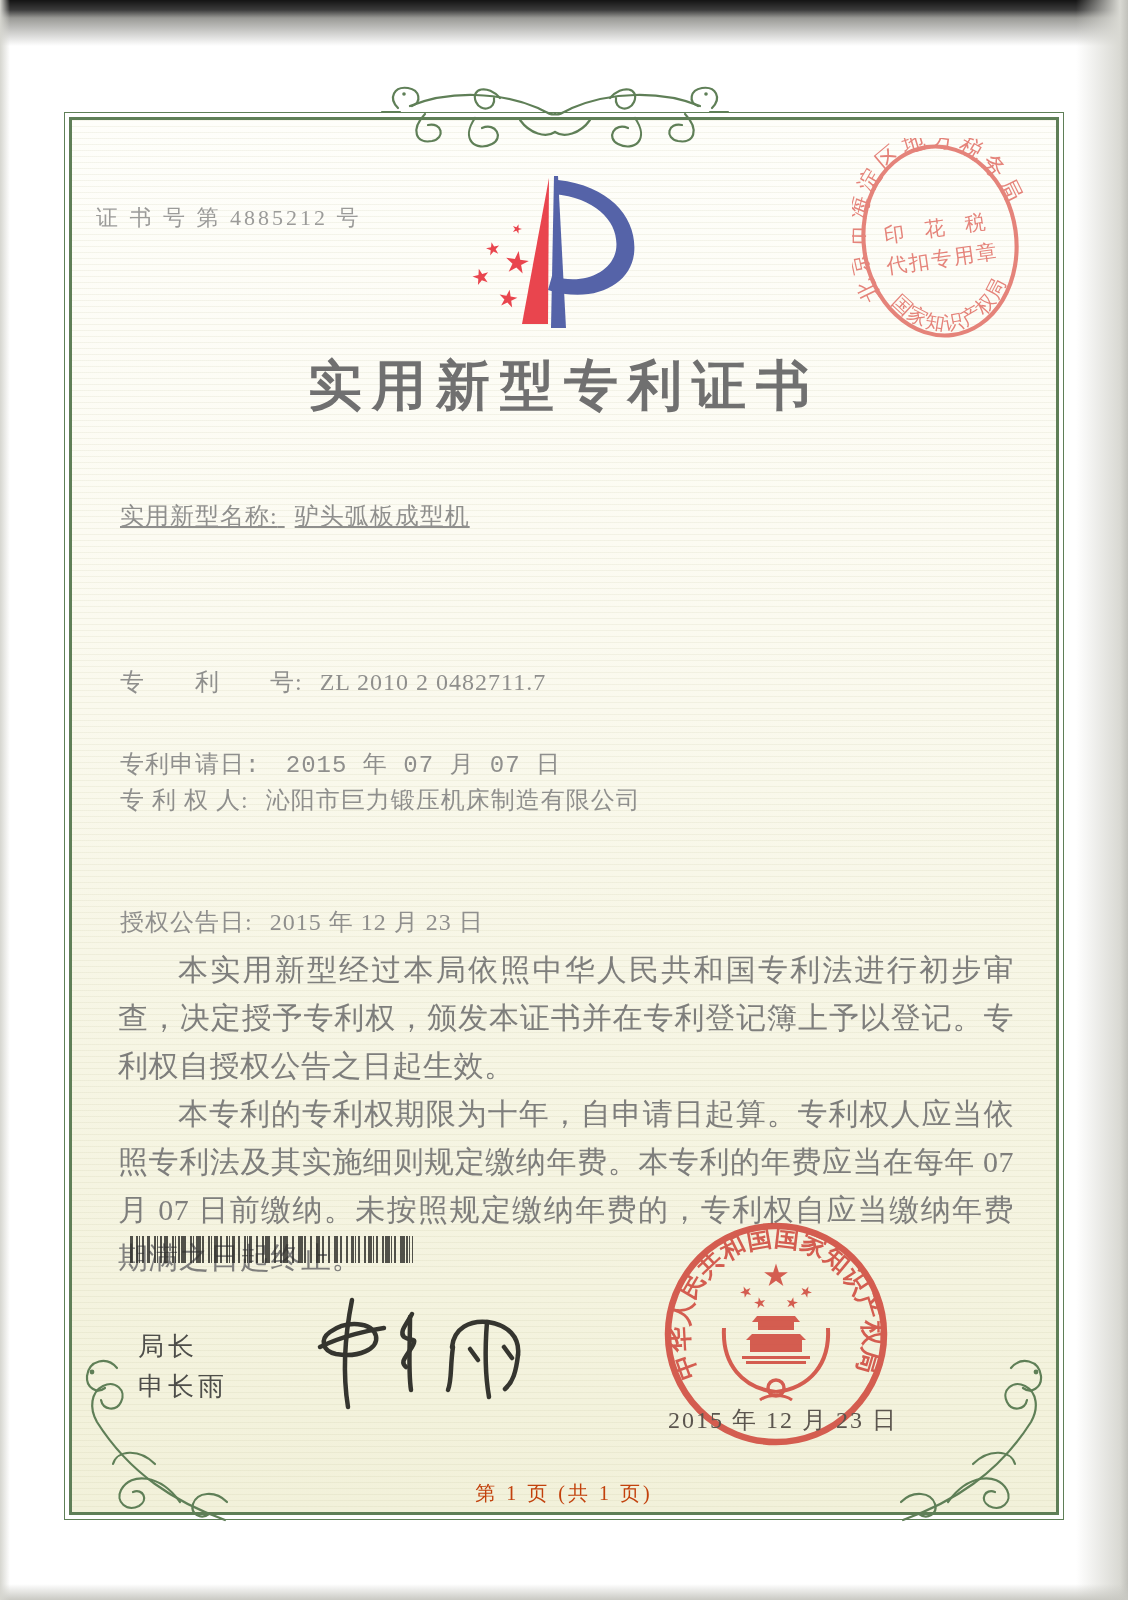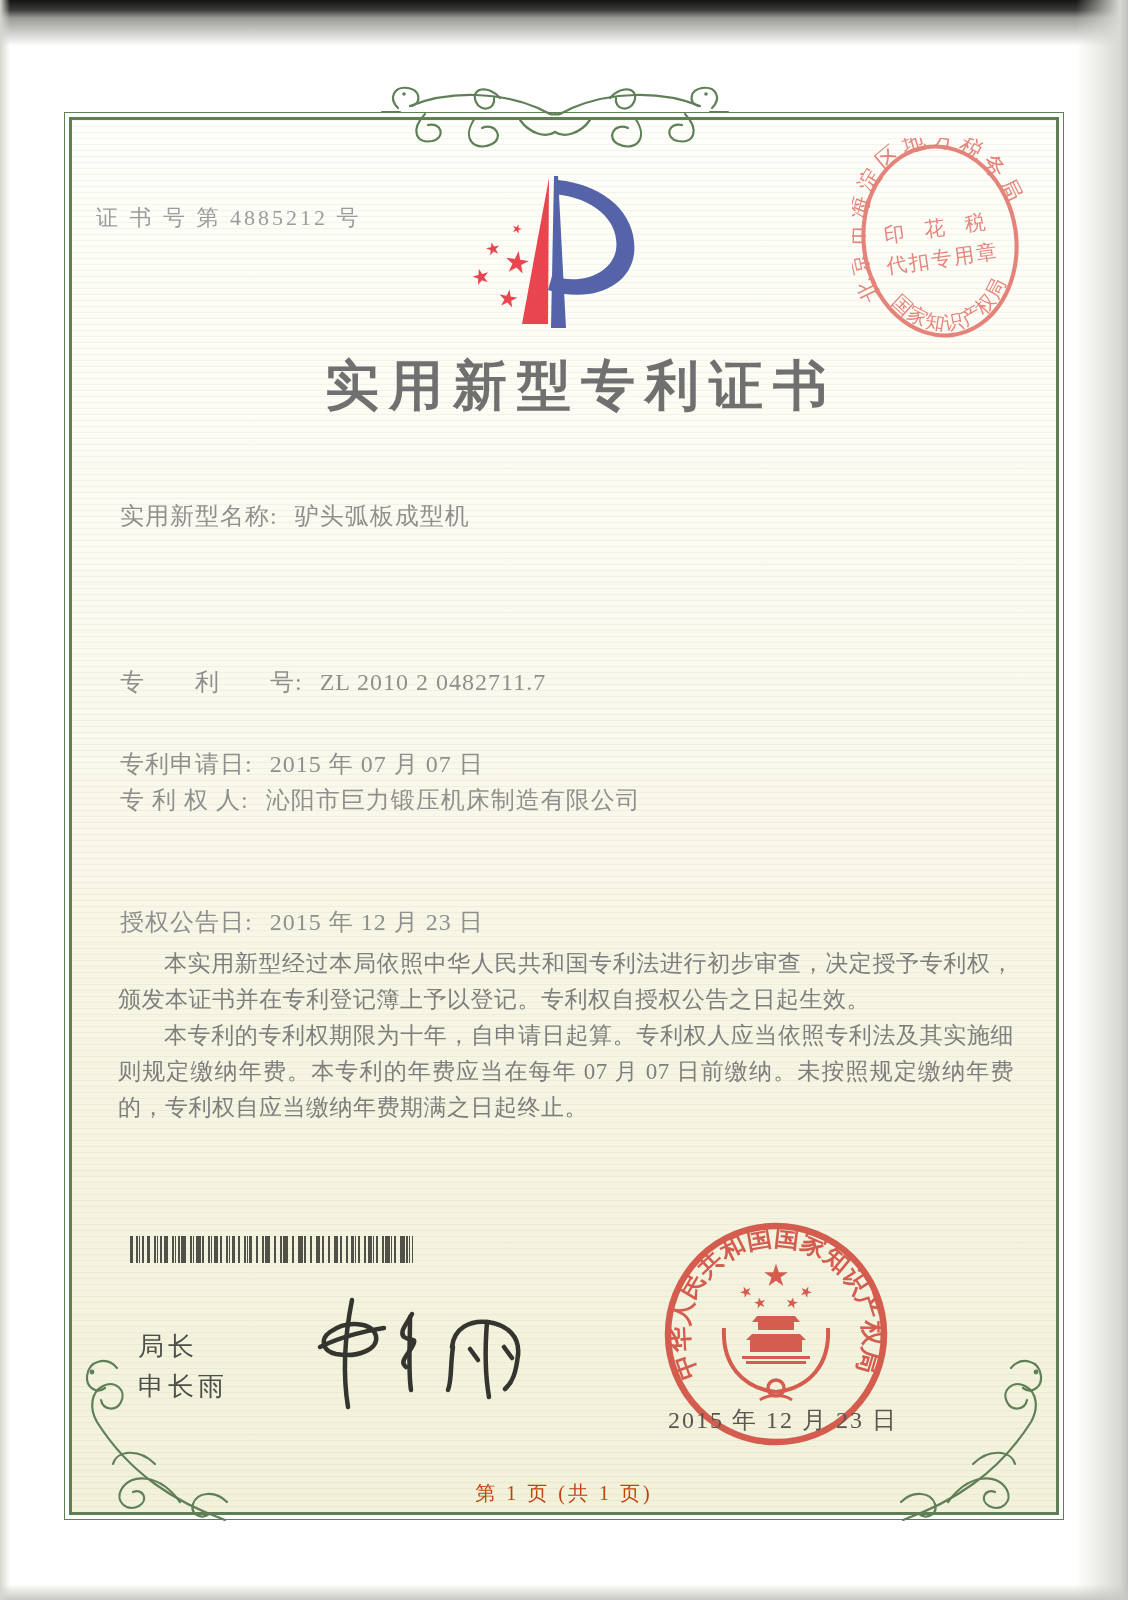--- a/index.html
+++ b/index.html
@@ -29,28 +29,28 @@
 
   .cert-no{position:absolute;left:96px;top:203px;font-size:22px;letter-spacing:3px;color:#9b9b99;z-index:4;}
 
   .logo{position:absolute;left:452px;top:172px;width:200px;height:168px;z-index:4;}
 
   .tax-stamp{position:absolute;left:852px;top:138px;width:176px;height:206px;z-index:5;opacity:.74;}
   .tax-stamp text{fill:var(--stamp-red,#dd5a50);font-family:"Liberation Sans","DejaVu Sans",sans-serif;}
   .tax-stamp .ring{stroke:var(--stamp-red,#dd5a50);fill:none;}
 
   .title{position:absolute;left:64px;top:350px;width:1000px;margin:0;text-align:center;
-         font-size:54px;font-weight:bold;letter-spacing:10px;color:#707070;z-index:4;padding-left:17px;}
+         font-size:54px;font-weight:bold;letter-spacing:10px;color:#707070;z-index:4;}
 
   .field-row{position:absolute;left:120px;width:880px;font-size:24px;color:#8f8f8d;
              letter-spacing:1px;white-space:nowrap;z-index:4;}
   .field-row .fvalue{margin-left:10px;}
 
   .paras{position:absolute;left:118px;top:946px;width:896px;z-index:4;}
-  .paras p{margin:0;text-indent:2em;font-size:23px;line-height:36px;color:#7e7e7c;
+  .paras p{margin:0;text-indent:2em;font-size:30px;line-height:48px;color:#7e7e7c;
            text-align:justify;letter-spacing:0.5px;}
 
   .barcode{position:absolute;left:130px;top:1236px;width:283px;height:27px;z-index:4;opacity:.82;
     background:
       repeating-linear-gradient(90deg,#2e2e2a 0 2px,rgba(0,0,0,0) 2px 6px),
       repeating-linear-gradient(90deg,#2e2e2a 0 1px,rgba(0,0,0,0) 1px 9px),
       repeating-linear-gradient(90deg,#2e2e2a 0 3px,rgba(0,0,0,0) 3px 17px);}
 
   .officer{position:absolute;left:138px;top:1326px;z-index:4;
            font-family:"Liberation Sans","DejaVu Sans",sans-serif;color:#4e4e4a;}
@@ -144,29 +144,29 @@
       <text font-size="19" letter-spacing="1">
         <textPath href="#taxBot">国家知识产权局</textPath>
       </text>
       <text x="85" y="94" text-anchor="middle" font-size="20" letter-spacing="7">印 花 税</text>
       <text x="85" y="124" text-anchor="middle" font-size="20" letter-spacing="2">代扣专用章</text>
     </g>
   </svg>
 
   <h1 class="title">实用新型专利证书</h1>
 
-  <div class="field-row" style="top:500px;">
+  <div class="field-row" style="top:500px;text-decoration:underline;">
     <span class="flabel">实用新型名称:</span>
     <span class="fvalue">驴头弧板成型机</span>
   </div>
   <div class="field-row" style="top:666px;">
     <span class="flabel">专　　利　　号:</span>
     <span class="fvalue">ZL 2010 2 0482711.7</span>
   </div>
-  <div class="field-row" style="top:748px;">
+  <div class="field-row" style="top:748px;font-family:Liberation Mono, monospace;">
     <span class="flabel">专利申请日:</span>
     <span class="fvalue">2015 年 07 月 07 日</span>
   </div>
   <div class="field-row" style="top:784px;">
     <span class="flabel">专 利 权 人:</span>
     <span class="fvalue">沁阳市巨力锻压机床制造有限公司</span>
   </div>
   <div class="field-row" style="top:906px;">
     <span class="flabel">授权公告日:</span>
     <span class="fvalue">2015 年 12 月 23 日</span>

